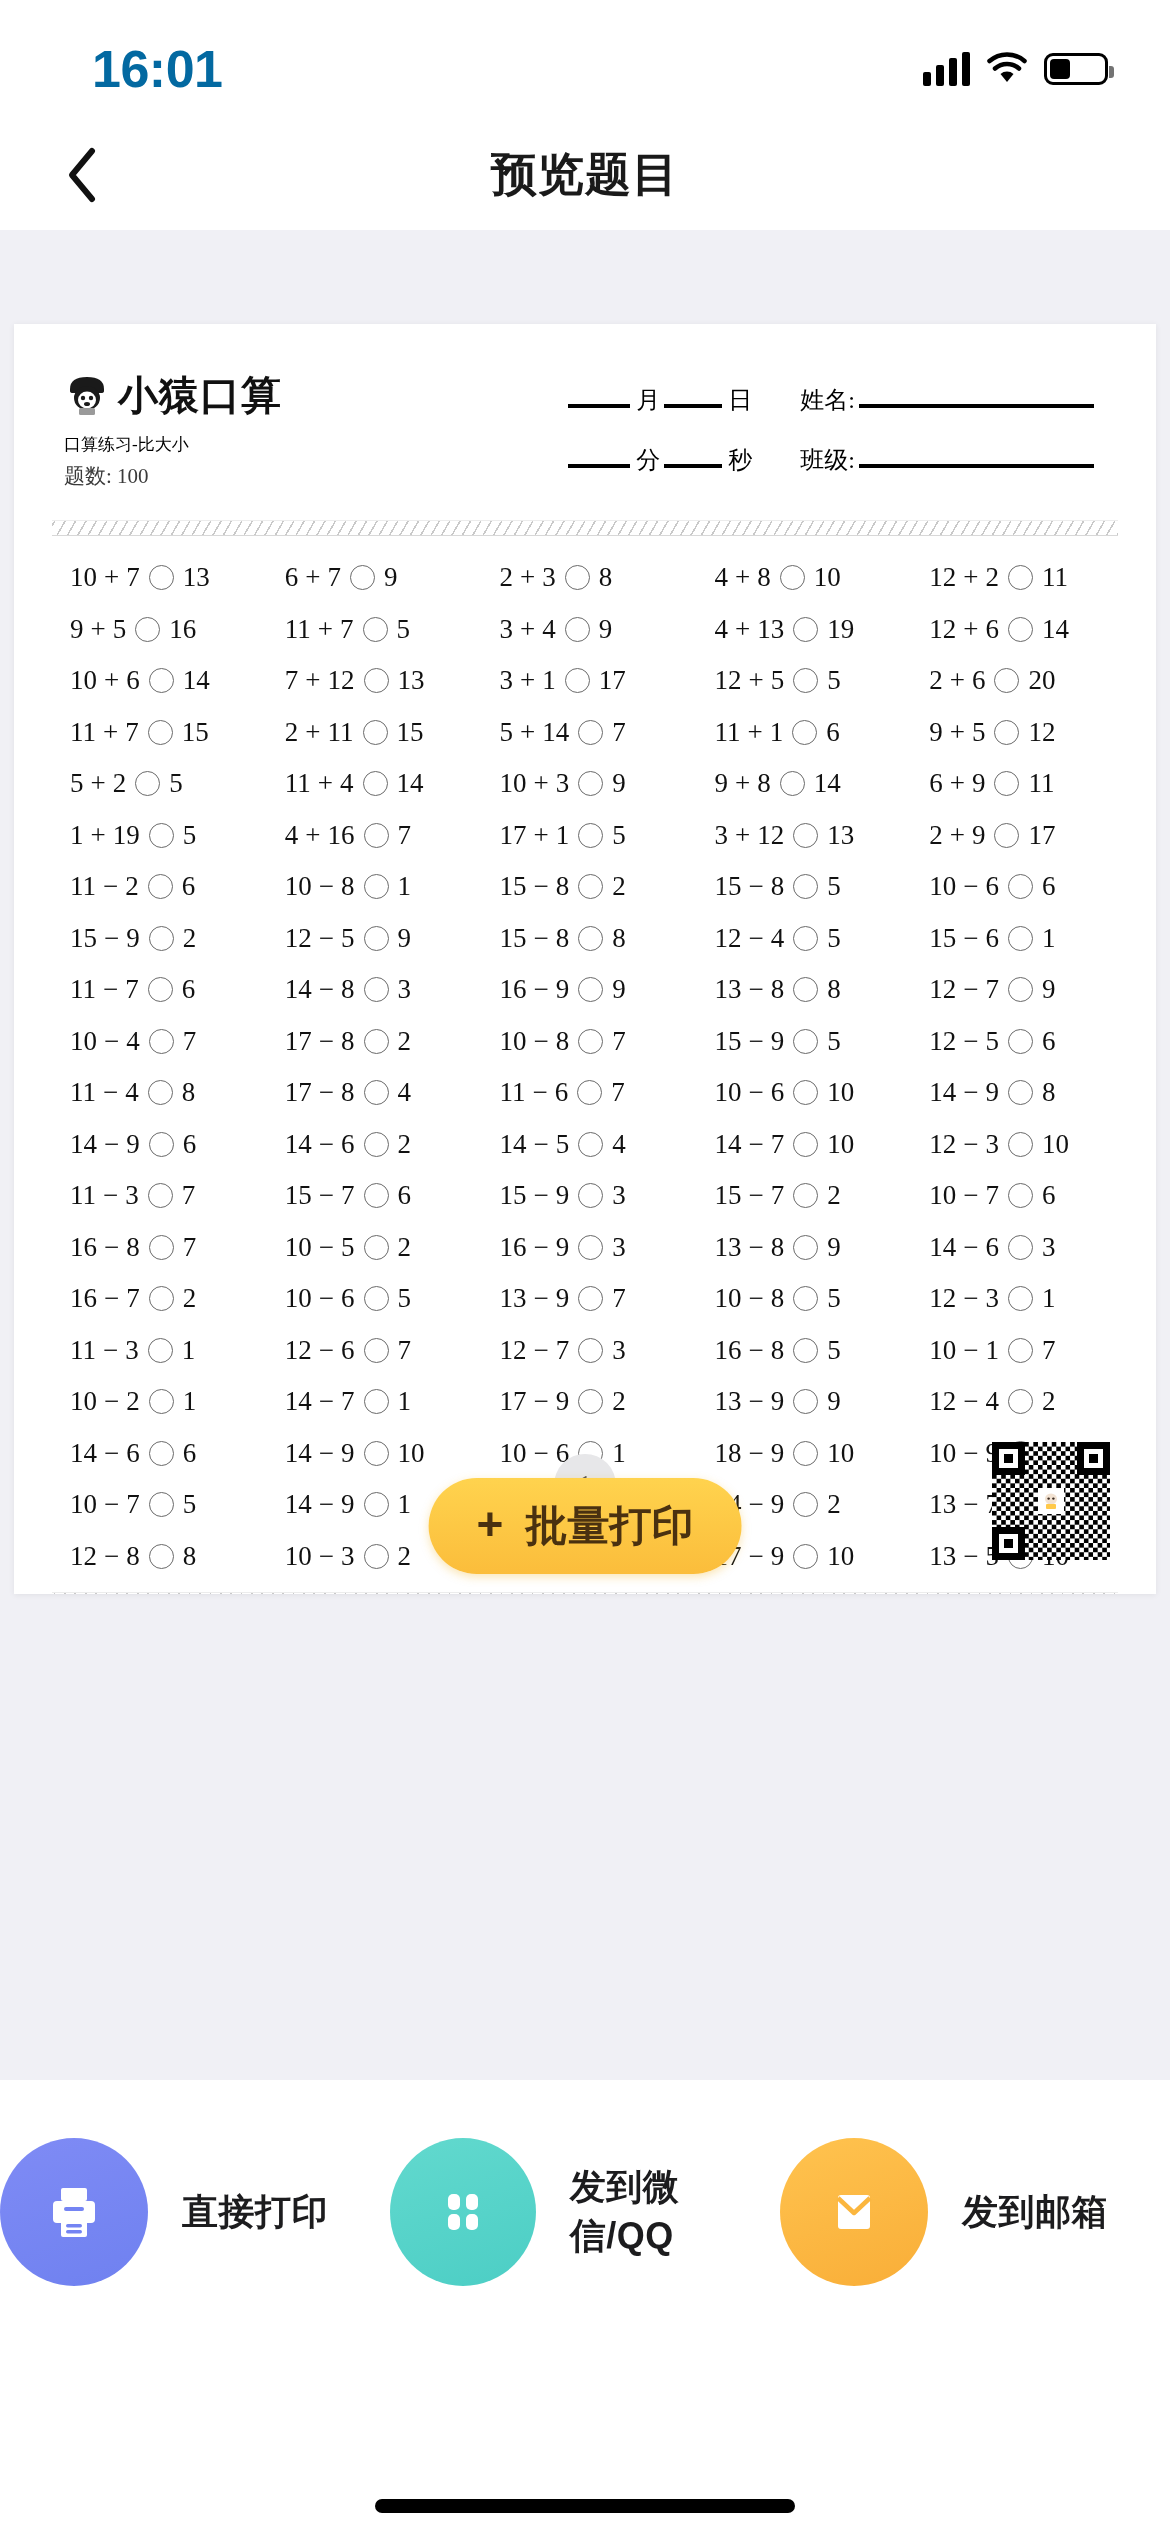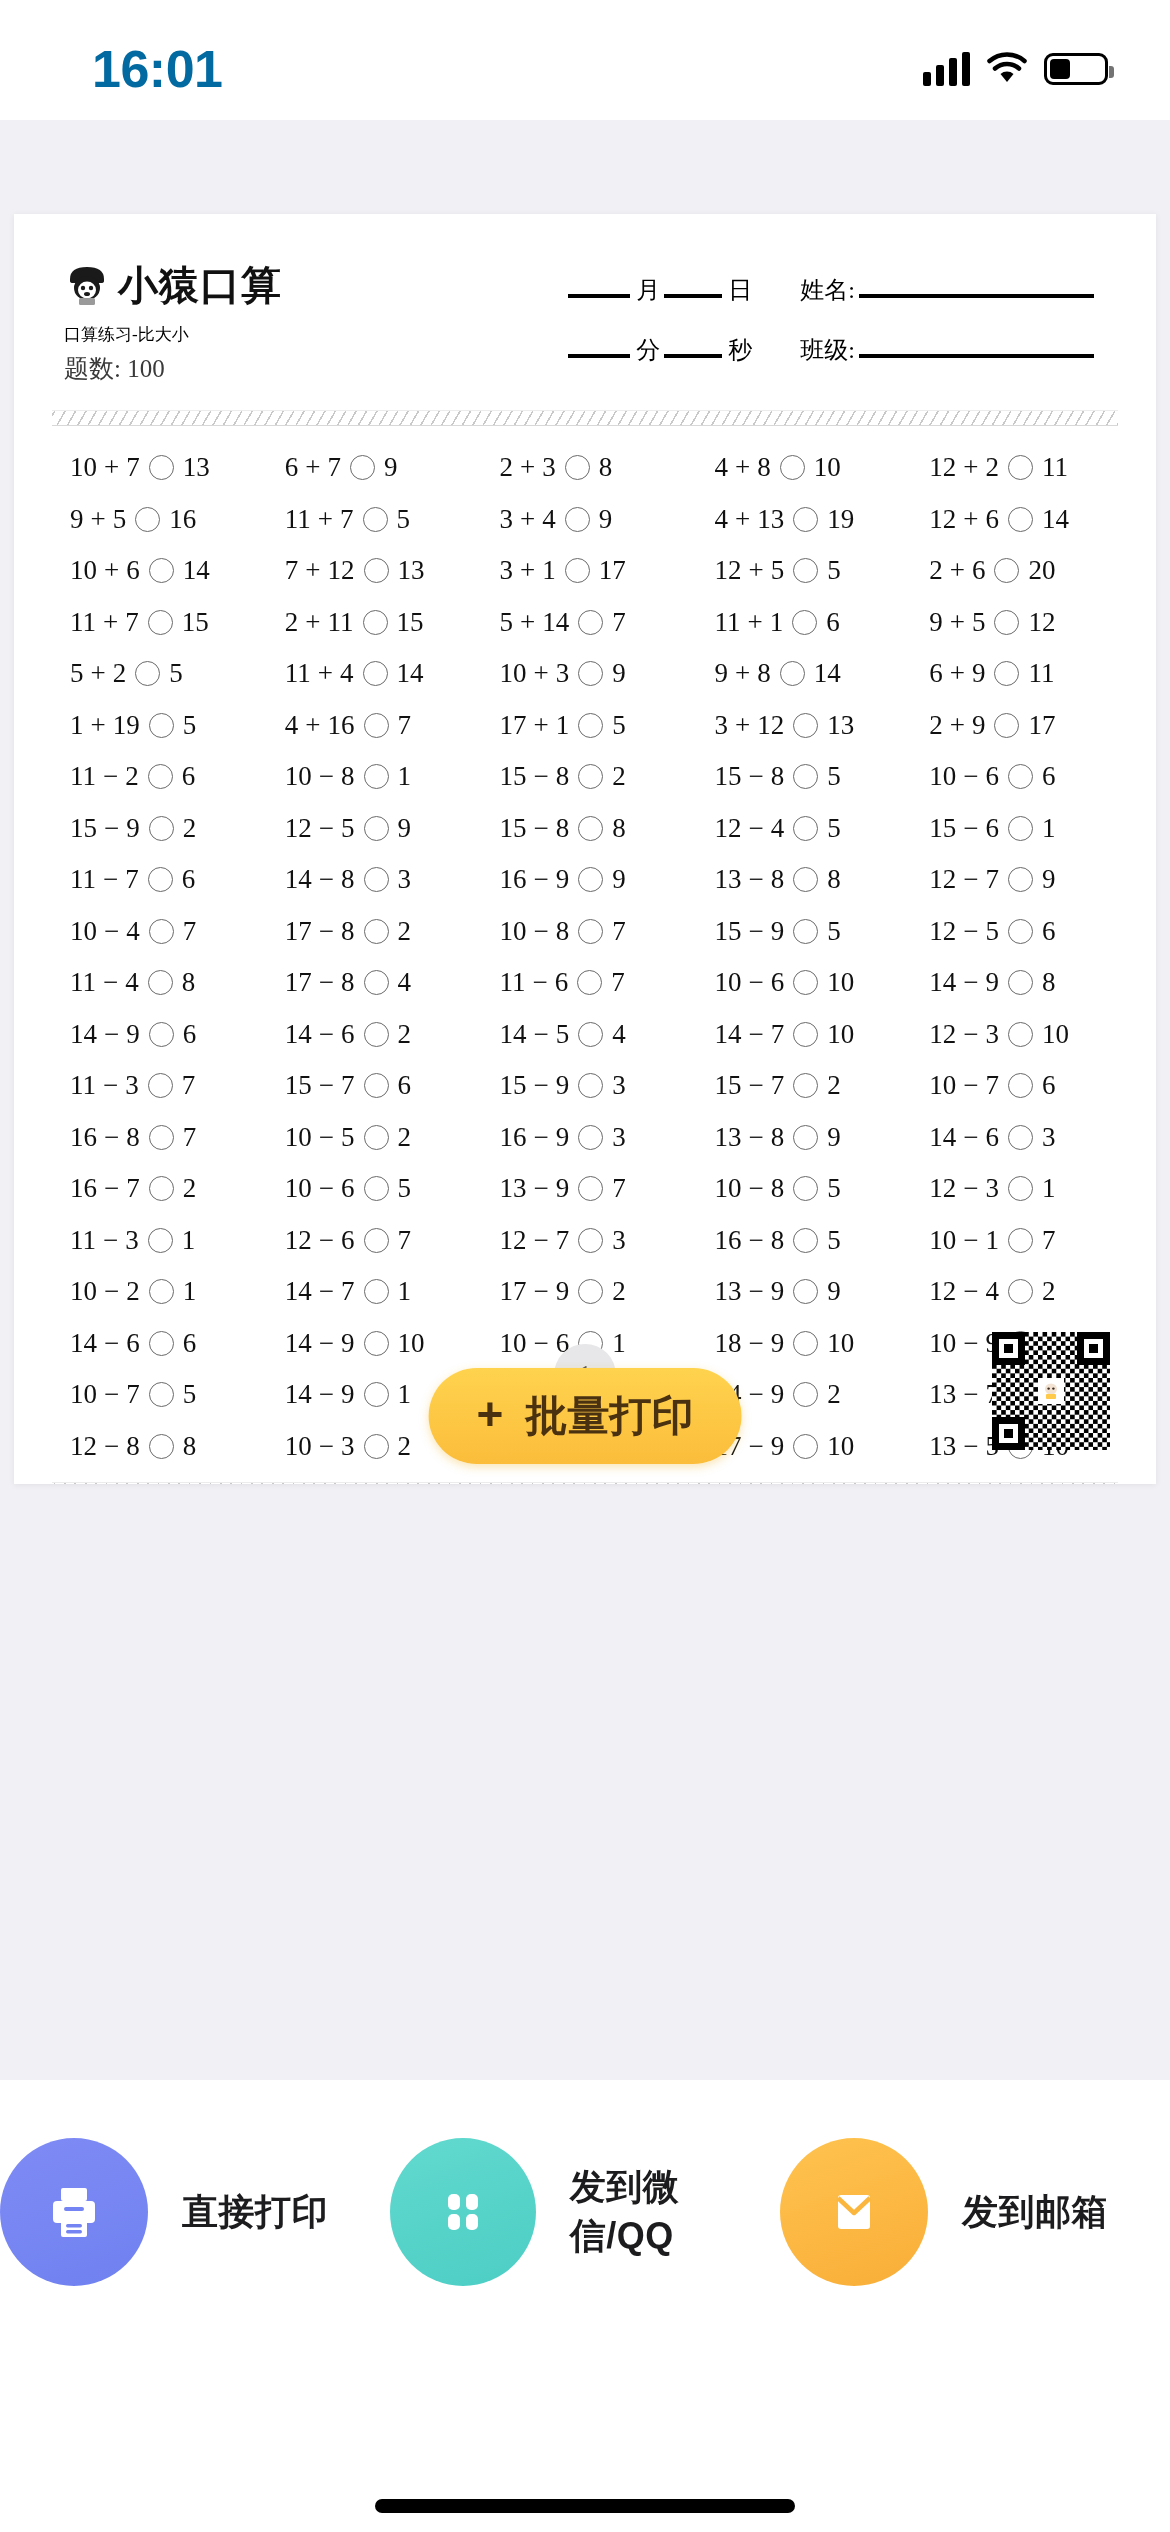--- a/index.html
+++ b/index.html
@@ -111,21 +111,21 @@
   .brand-logo { width: 46px; height: 46px; position: relative; }
   .brand-name {
     font-size: 40px; font-weight: 700; color: #111;
     font-family: "Liberation Sans", sans-serif; letter-spacing: 1px;
   }
   .sheet-sub {
     font-size: 17px; color: #000000; margin-top: 10px;
     font-family: "Liberation Serif", serif;
   }
   .sheet-count {
-    font-size: 25px; color: #3a3a3a; margin-top: 6px;
+    font-size: 21px; color: #3a3a3a; margin-top: 6px;
     font-family: "Liberation Serif", serif;
   }
 
   .meta { padding-top: 16px; padding-right: 14px; }
   .meta-row {
     display: flex; align-items: baseline;
     font-size: 24px; color: #000;
     font-family: "Liberation Serif", serif;
     margin-bottom: 28px;
     justify-content: flex-end;
@@ -299,20 +299,28 @@
           <path d="M9 16.5 A18 18 0 0 1 33 16.5" stroke="#000" stroke-width="4.5" fill="none" stroke-linecap="round"></path>
           <path d="M3.5 9 A26.5 26.5 0 0 1 38.5 9" stroke="#000" stroke-width="4.5" fill="none" stroke-linecap="round"></path>
         </svg>
       </div>
       <div class="battery">
         <div class="lvl"></div>
       </div>
     </div>
   </div>
 
+  <div class="navbar">
+    <div class="nav-back">
+      <svg width="34" height="58" viewBox="0 0 34 58">
+        <path d="M28 5 L8 29 L28 53" stroke="#111" stroke-width="6" fill="none" stroke-linecap="round" stroke-linejoin="round"></path>
+      </svg>
+    </div>
+    <div class="nav-title">预览题目</div>
+  </div>
 
   <div class="content">
 
     <div class="sheet">
 
       <div class="sheet-head">
         <div>
           <div class="brand-row">
             <div class="brand-logo">
               <svg width="46" height="46" viewBox="0 0 46 46">

